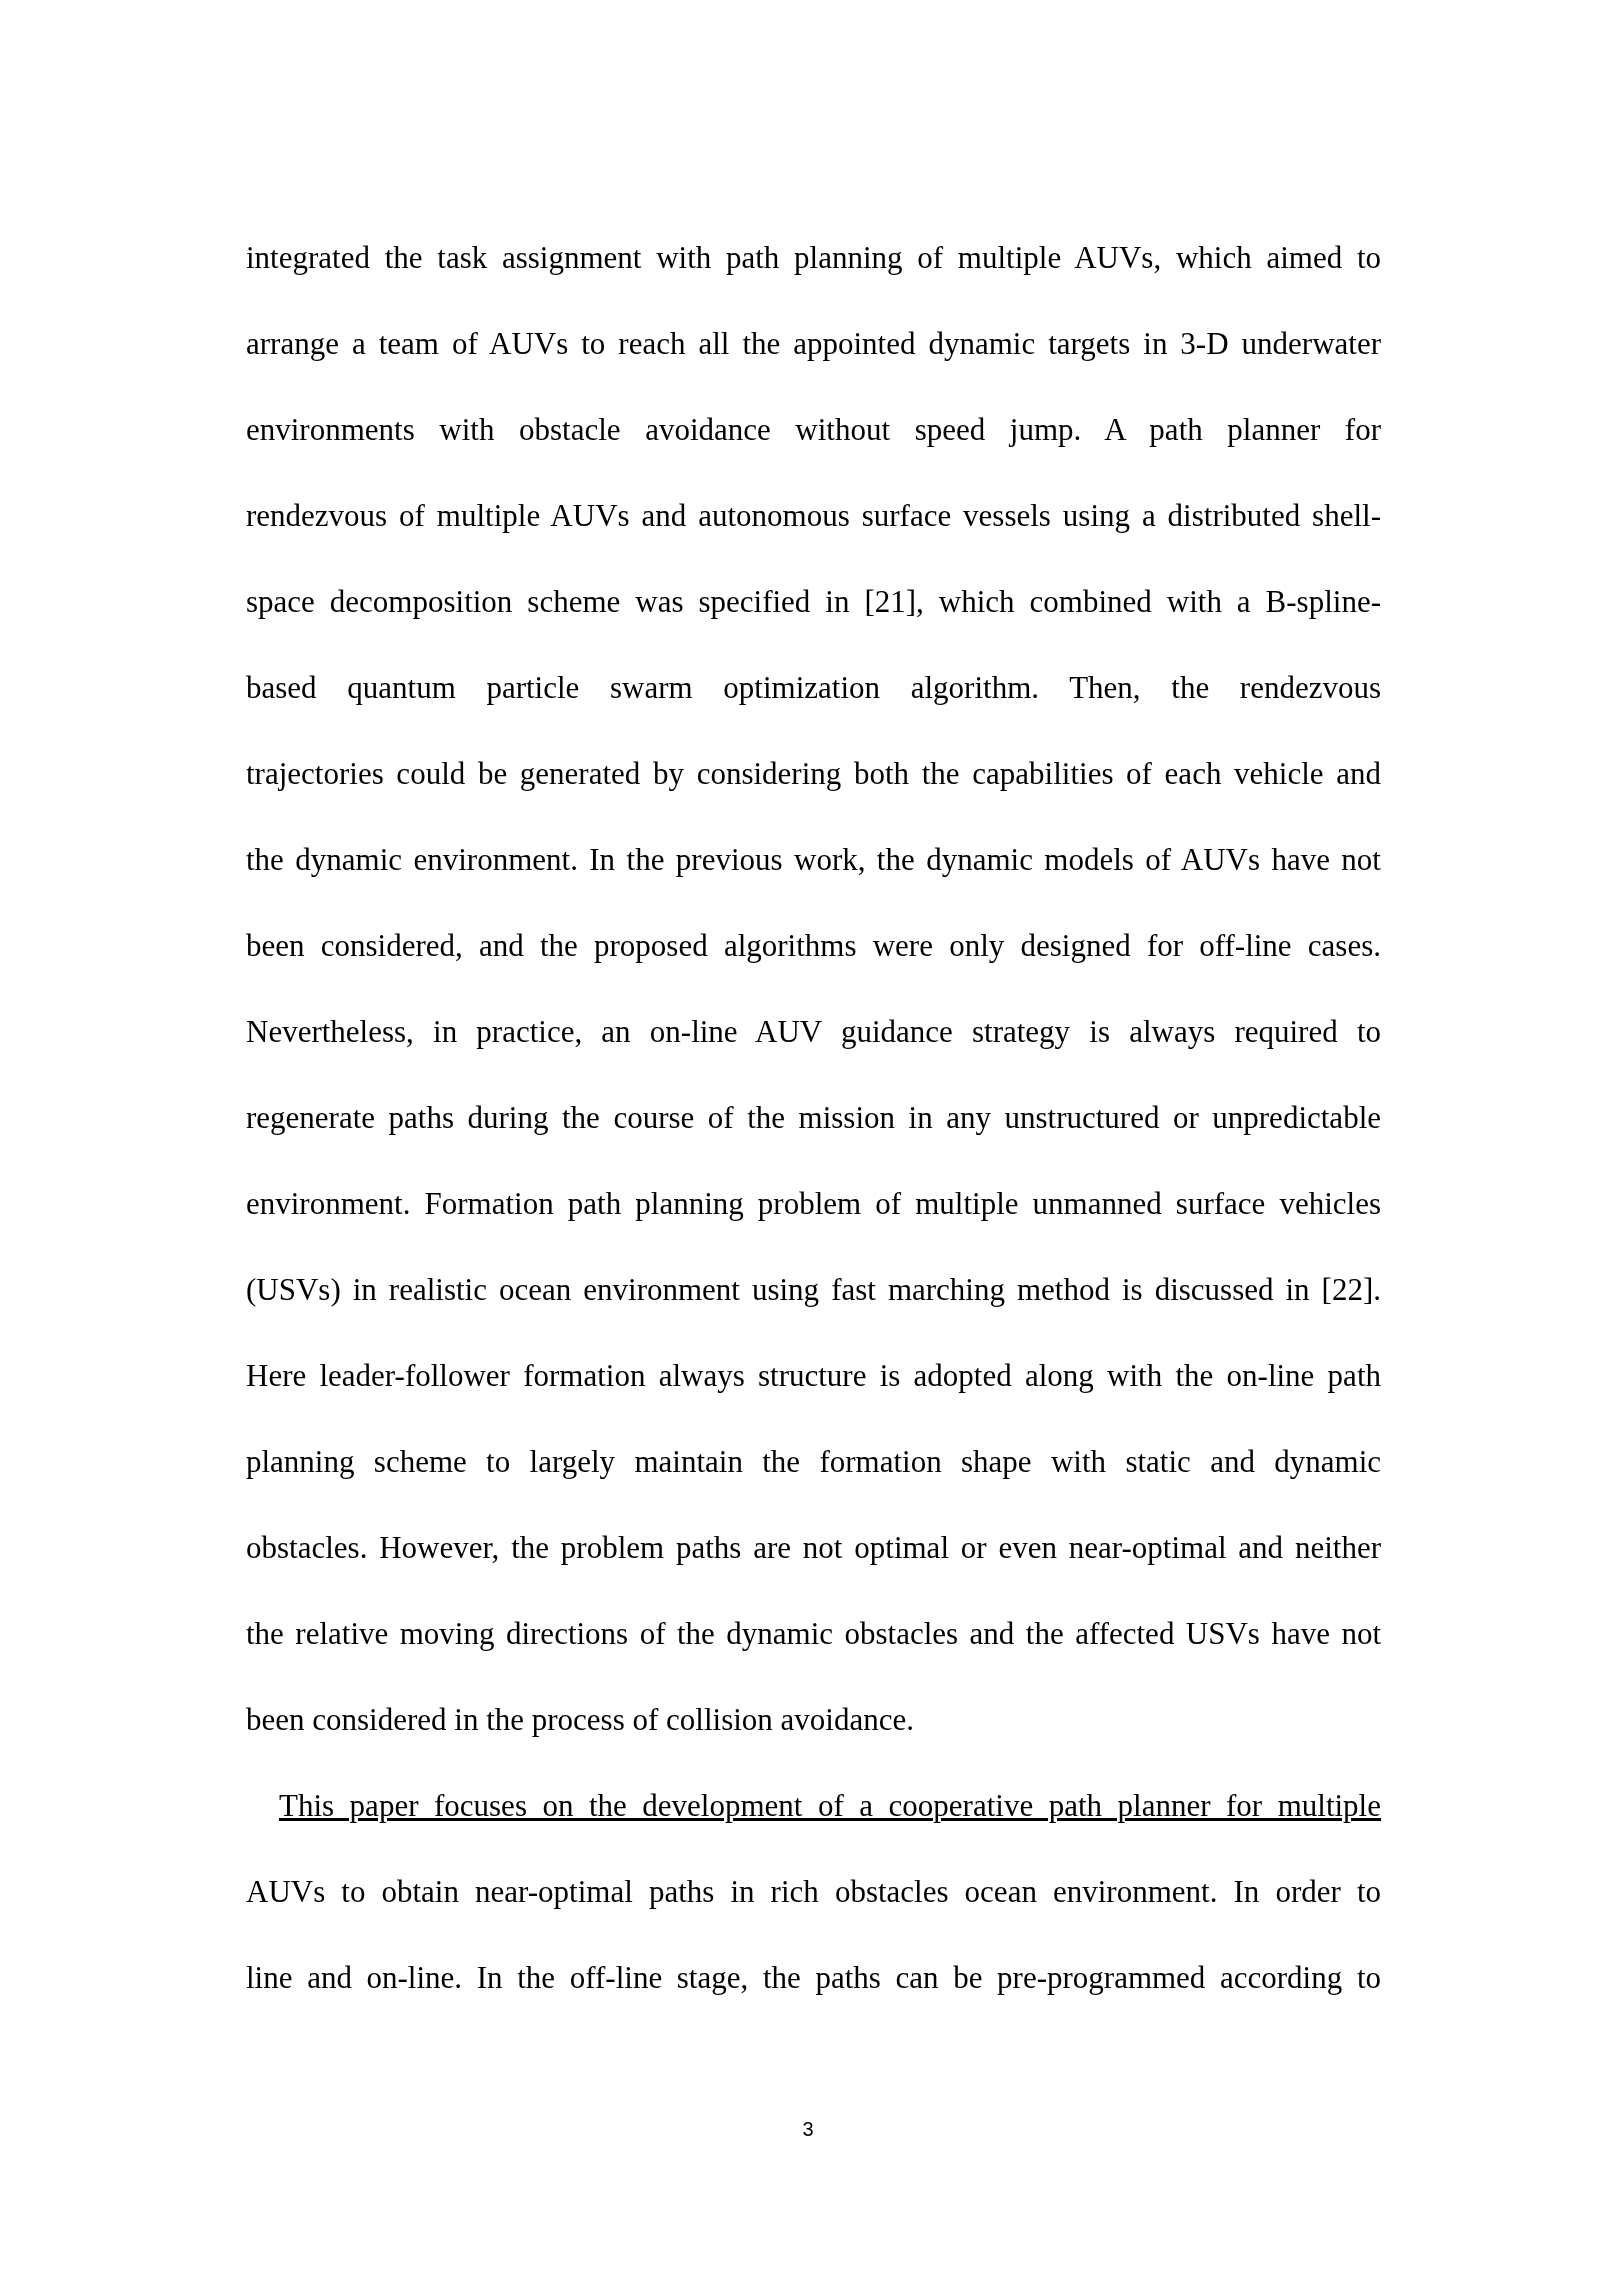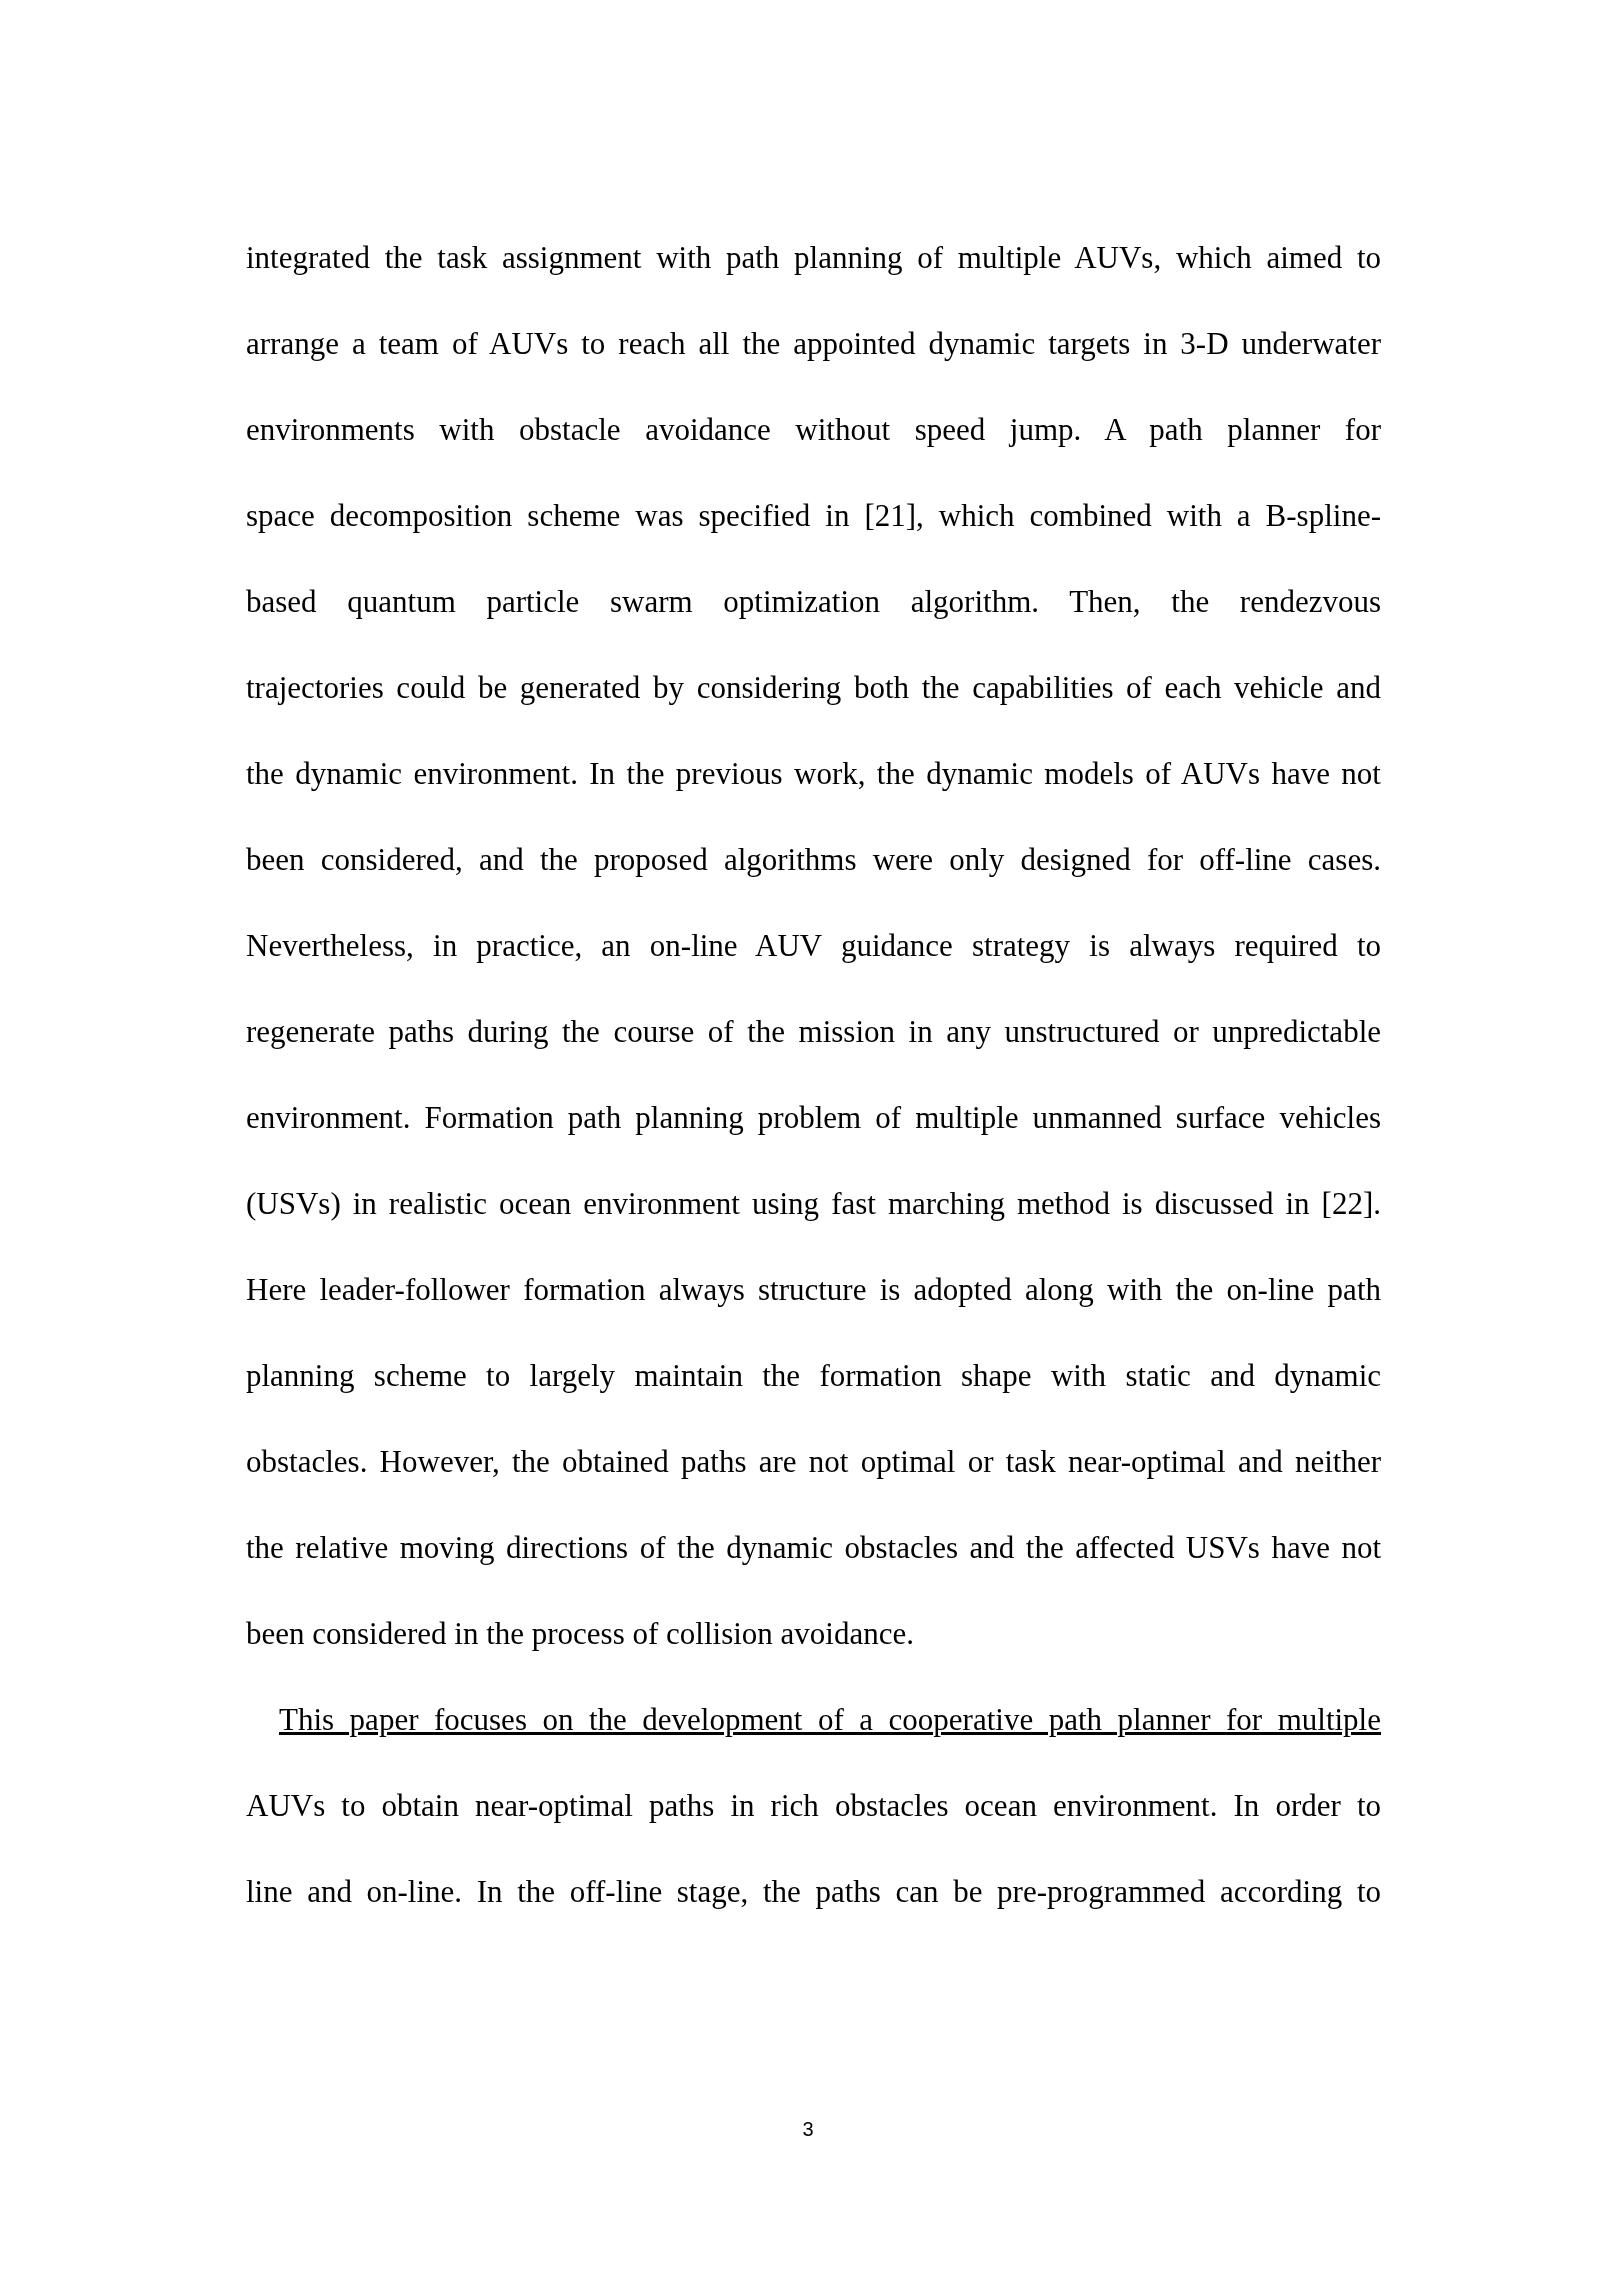--- a/index.html
+++ b/index.html
@@ -20,32 +20,33 @@
 </style>
 </head>
 <body>
 
 <div class="page">
   <div class="body-text">
     <div>
       <span class="line">integrated the task assignment with path planning of multiple AUVs, which aimed to</span>
       <span class="line">arrange a team of AUVs to reach all the appointed dynamic targets in 3-D underwater</span>
       <span class="line">environments with obstacle avoidance without speed jump. A path planner for</span>
+      <span class="line">rendezvous of multiple AUVs and autonomous surface vessels using a distributed shell-</span>
       <span class="line">space decomposition scheme was specified in [21], which combined with a B-spline-</span>
       <span class="line">based quantum particle swarm optimization algorithm. Then, the rendezvous</span>
       <span class="line">trajectories could be generated by considering both the capabilities of each vehicle and</span>
       <span class="line">the dynamic environment. In the previous work, the dynamic models of AUVs have not</span>
       <span class="line">been considered, and the proposed algorithms were only designed for off-line cases.</span>
       <span class="line">Nevertheless, in practice, an on-line AUV guidance strategy is always required to</span>
       <span class="line">regenerate paths during the course of the mission in any unstructured or unpredictable</span>
       <span class="line">environment. Formation path planning problem of multiple unmanned surface vehicles</span>
       <span class="line">(USVs) in realistic ocean environment using fast marching method is discussed in [22].</span>
       <span class="line">Here leader-follower formation always structure is adopted along with the on-line path</span>
       <span class="line">planning scheme to largely maintain the formation shape with static and dynamic</span>
-      <span class="line">obstacles. However, the obtained paths are not optimal or task near-optimal and neither</span>
+      <span class="line">obstacles. However, the problem paths are not optimal or even near-optimal and neither</span>
       <span class="line">the relative moving directions of the dynamic obstacles and the affected USVs have not</span>
       <span class="line last">been considered in the process of collision avoidance.</span>
     </div>
     <div>
       <span class="line indent">This paper focuses on the development of a cooperative path planner for multiple</span>
       <span class="line">AUVs to obtain near-optimal paths in rich obstacles ocean environment. In order to</span>
       <span class="line">line and on-line. In the off-line stage, the paths can be pre-programmed according to</span>
     </div>
   </div>
   <div class="page-number">3</div>

